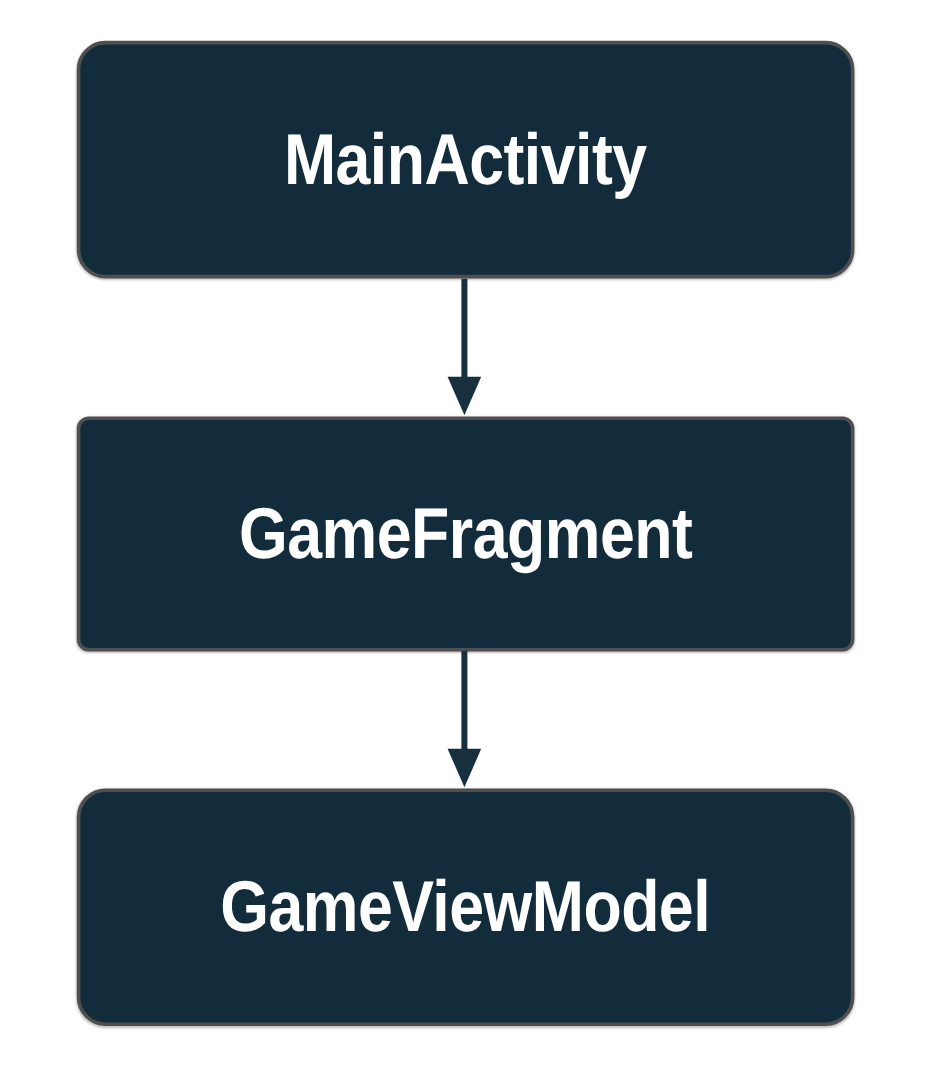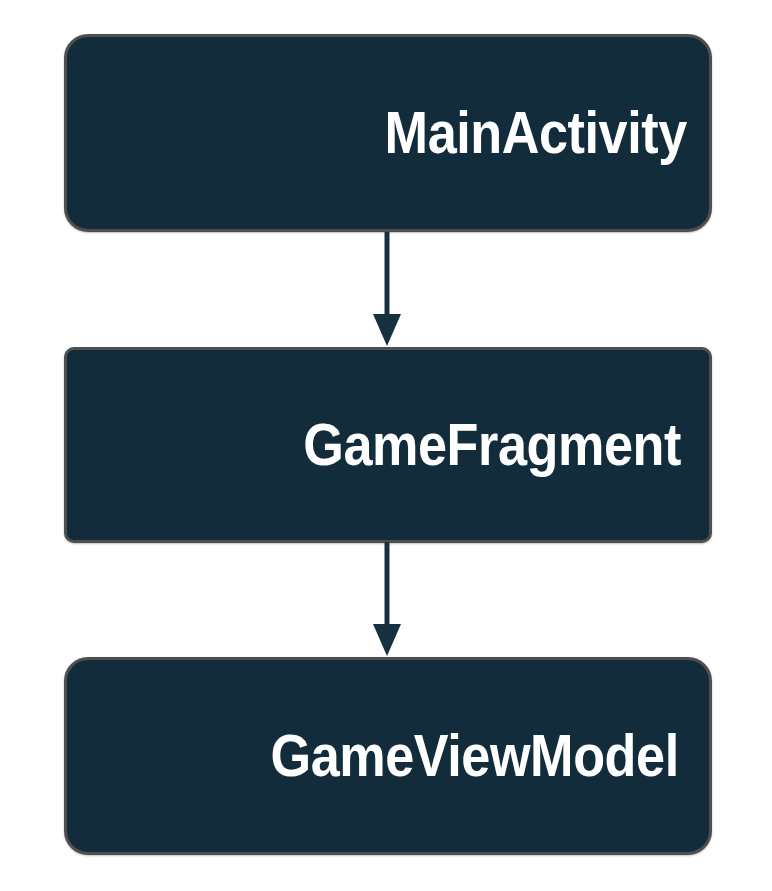--- a/index.html
+++ b/index.html
@@ -23,21 +23,21 @@
   }
   .node {
     position: absolute;
     left: 64px;
     width: 648px;
     background: var(--node-fill);
     border: 3px solid var(--node-border);
     border-radius: 24px;
     display: flex;
     align-items: center;
-    justify-content: flex-end;
+    justify-content: center;
     box-shadow: 0 1px 2px rgba(0,0,0,0.25);
   }
   .node-main     { top: 34px;  height: 198px; }
   .node-fragment { top: 347px; height: 196px; border-radius: 10px; }
   .node-viewmodel{ top: 657px; height: 198px; }
   .node-label {
     color: var(--label-text);
     font-weight: bold;
     font-size: 60px;
     letter-spacing: -0.5px;

